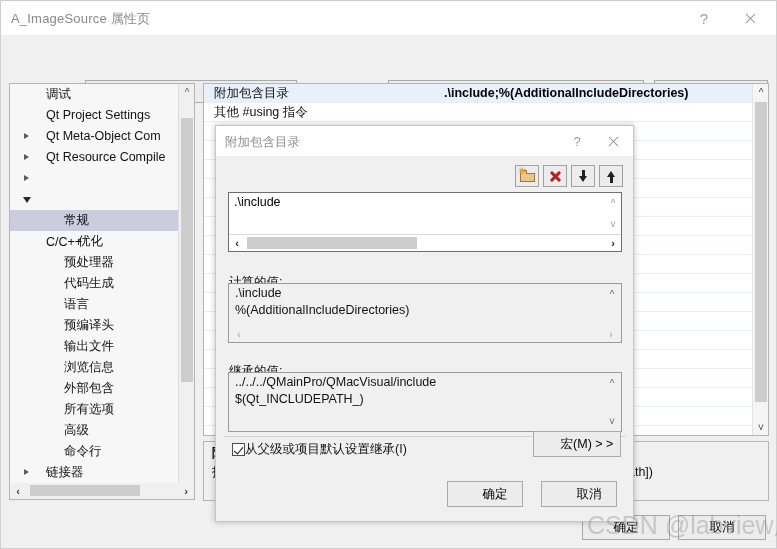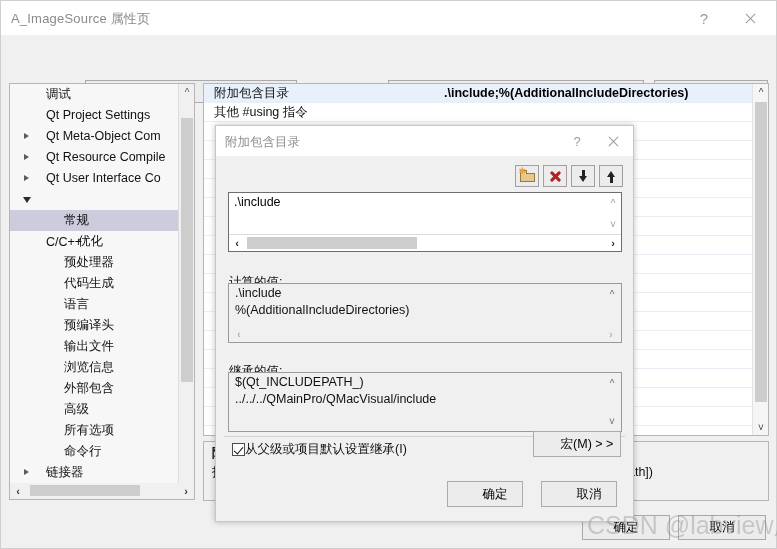--- a/index.html
+++ b/index.html
@@ -182,21 +182,20 @@
         <div class="tnode">
           <i class="arrw"></i>
           <span class="tx" style="left: 36px;">Qt Meta-Object Com</span>
         </div>
         <div class="tnode">
           <i class="arrw"></i>
           <span class="tx" style="left: 36px;">Qt Resource Compile</span>
         </div>
         <div class="tnode">
           <i class="arrw"></i>
-          <span class="tx" style="left: 36px;">Qt User Interface Co</span>
         </div>
         <div class="tnode">
           <i class="arrw open"></i>
           <span class="tx" style="left: 36px; margin-top: 43px;">C/C++</span>
         </div>
         <div class="tnode sel">
           <span class="tx" style="left: 54px;">常规</span>
         </div>
         <div class="tnode">
           <span class="tx" style="left: 68px;">优化</span>
@@ -216,24 +215,24 @@
         <div class="tnode">
           <span class="tx" style="left: 54px;">输出文件</span>
         </div>
         <div class="tnode">
           <span class="tx" style="left: 54px;">浏览信息</span>
         </div>
         <div class="tnode">
           <span class="tx" style="left: 54px;">外部包含</span>
         </div>
         <div class="tnode">
+          <span class="tx" style="left: 54px;">所有选项</span>
+        </div>
+        <div class="tnode">
           <span class="tx" style="left: 54px;">高级</span>
-        </div>
-        <div class="tnode">
-          <span class="tx" style="left: 54px;">所有选项</span>
         </div>
         <div class="tnode">
           <span class="tx" style="left: 54px;">命令行</span>
         </div>
         <div class="tnode">
           <i class="arrw"></i>
           <span class="tx" style="left: 36px;">链接器</span>
         </div>
       </div>
     <div class="vsb">
@@ -348,22 +347,22 @@
       </div>
       <div class="rhsb">
         <div class="l">‹</div>
         <div class="r">›</div>
       </div>
     </div>
 
     <div class="sect-lbl" style="left:13px;top:228px;">继承的值:</div>
     <div class="robox" style="left:12px;top:246px;width:394px;height:60px;">
       <div class="roin" style="right:17px;bottom:1px;">
+        <div class="rline">../../../QMainPro/QMacVisual/include</div>
         <div class="rline">$(Qt_INCLUDEPATH_)</div>
-        <div class="rline">../../../QMainPro/QMacVisual/include</div>
       </div>
       <div class="rvsb">
         <div class="u">^</div>
         <div class="d">˅</div>
       </div>
     </div>
 
     <div class="divider" style="top:310px;"></div>
 
     <div class="chkrow">

